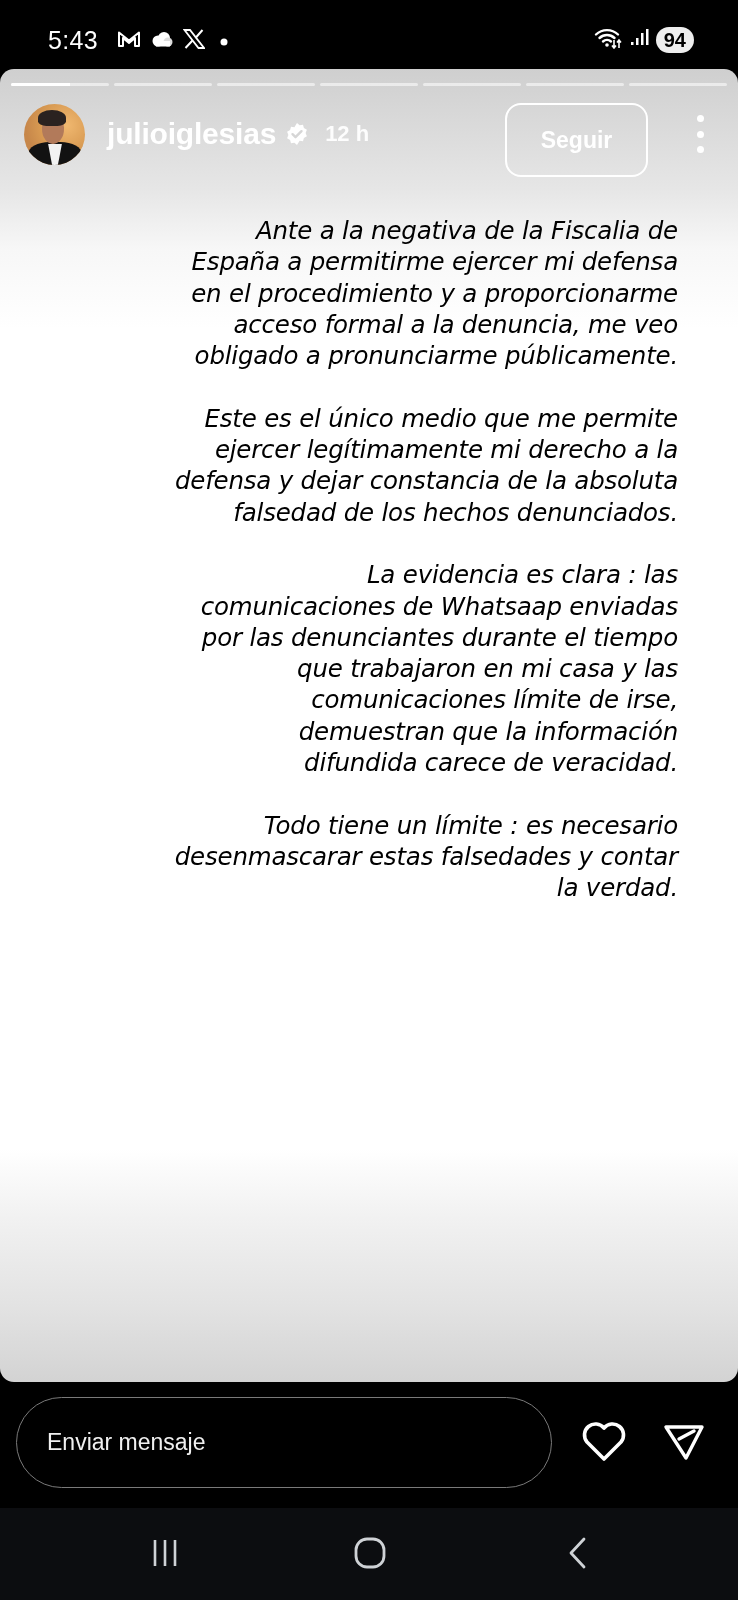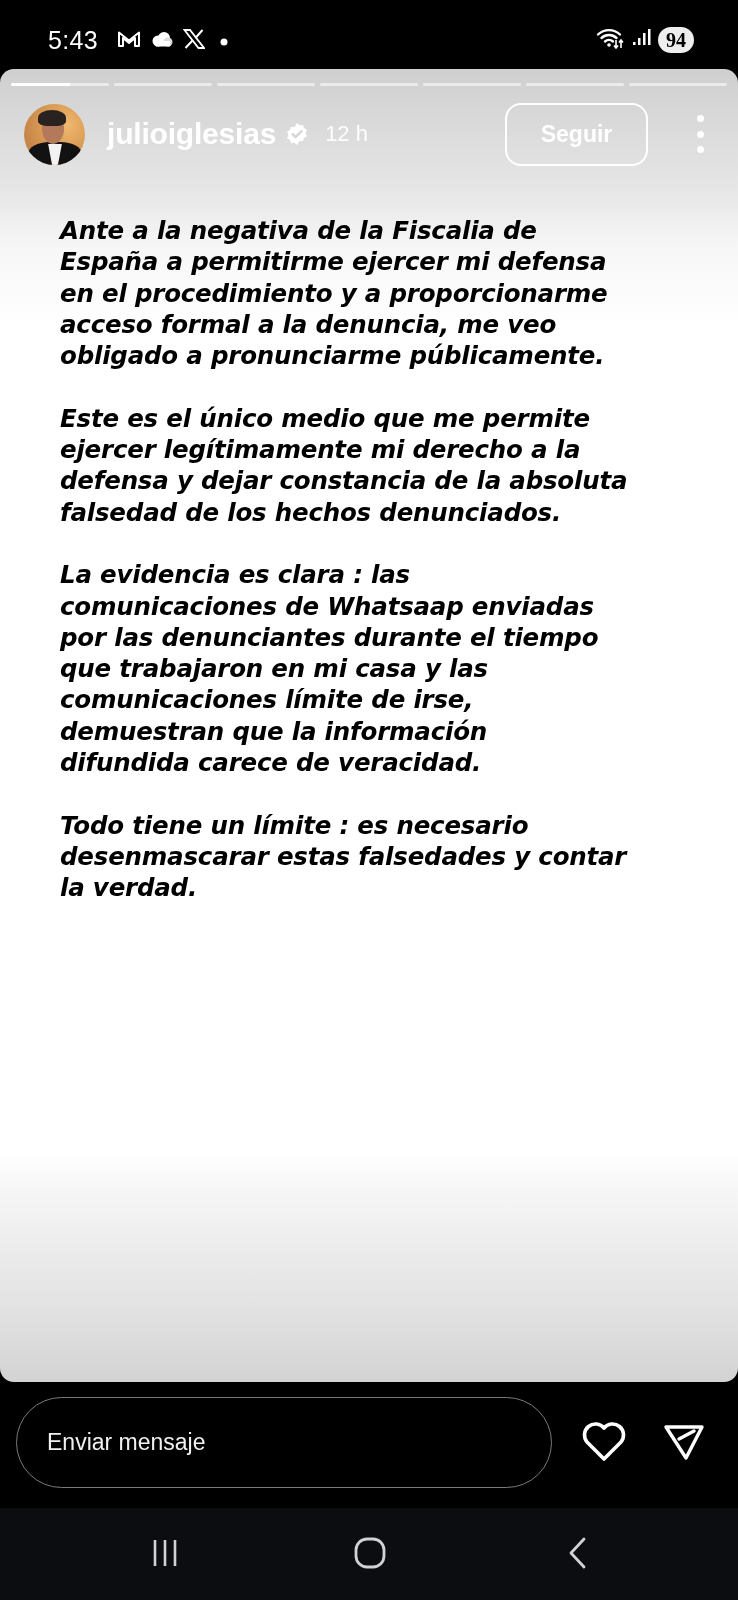--- a/index.html
+++ b/index.html
@@ -3,48 +3,48 @@
 <meta charset="utf-8">
 <style>
   * { box-sizing: border-box; margin: 0; padding: 0; }
   html, body { width: 738px; height: 1600px; background: #000; overflow: hidden; }
   body { font-family: "Liberation Sans", sans-serif; position: relative; }
 
   
   .status-bar { position: absolute; left: 0; top: 0; width: 738px; height: 70px; background: #000; color: #fff; padding-left: 45px; }
   .status-time { position: absolute; left: 48px; top: 26px; font-size: 25px; font-family: "Liberation Sans", sans-serif; font-weight: 400; letter-spacing: 0.3px; }
   .status-left-icons { position: absolute; left: 117px; top: 29px; display: flex; align-items: center; gap: 9px; }
-  .status-right { position: absolute; right: 44px; top: 27px; display: flex; align-items: flex-start; gap: 6px; font-family: Liberation Serif, serif; }
+  .status-right { position: absolute; right: 44px; top: 27px; display: flex; align-items: flex-start; gap: 6px; }
   .battery-pill { background: #eee; color: #000; border-radius: 14px; font-weight: 700; font-size: 20px; padding: 1px 8px; line-height: 24px; }
 
   
   .story { position: absolute; left: 0; top: 69px; width: 738px; height: 1313px; border-radius: 14px;
            background: linear-gradient(180deg, #cfcfcf 0px, #e6e6e6 120px, #f7f7f7 180px, #ffffff 260px, #ffffff 1080px, #f1f1f1 1150px, #e2e2e2 1240px, #d3d3d3 1313px);
            overflow: hidden; }
   .progress { position: absolute; left: 11px; top: 14px; right: 11px; display: flex; gap: 5px; }
   .seg { flex: 1; height: 3px; background: rgba(255,255,255,0.55); border-radius: 2px; overflow: hidden; }
   .seg .fill { height: 100%; background: #fff; }
 
   .story-header { position: absolute; left: 24px; top: 34px; right: 24px; height: 62px; display: flex; align-items: center; }
   .avatar { width: 61px; height: 61px; border-radius: 50%; overflow: hidden; flex: none;
             background: radial-gradient(circle at 70% 35%, #f0b870 0%, #d89a52 45%, #c7874a 70%); position: relative; }
   .avatar .head { position: absolute; left: 18px; top: 10px; width: 22px; height: 30px; border-radius: 45% 45% 50% 50%; background: #b27a5a; }
   .avatar .hair { position: absolute; left: 14px; top: 6px; width: 28px; height: 16px; border-radius: 50% 50% 30% 30%; background: #2a2220; }
   .avatar .suit { position: absolute; left: 4px; top: 38px; width: 54px; height: 30px; border-radius: 40% 40% 0 0; background: #121212; }
   .avatar .shirt { position: absolute; left: 24px; top: 40px; width: 14px; height: 22px; background: #f2f2f2; clip-path: polygon(50% 0, 100% 0, 70% 100%, 30% 100%, 0 0); }
   .username { margin-left: 22px; color: #fff; font-weight: 700; font-size: 30px; letter-spacing: -0.2px; }
   .verified { margin-left: 9px; width: 24px; height: 24px; display: inline-flex; }
-  .time-ago { margin-left: 16px; color: #fff; font-size: 22px; opacity: 0.95; }
-  .follow-btn { position: absolute; right: 66px; top: 0; width: 143px; height: 63px; border: 2px solid #fff; border-radius: 16px; background: transparent;
+  .time-ago { margin-left: 16px; color: #fff; font-size: 22px; opacity: 0.95; font-weight: bold; }
+  .follow-btn { position: absolute; right: 66px; top: 0; width: 143px; height: 74px; border: 2px solid #fff; border-radius: 16px; background: transparent;
                 color: #fff; font-size: 23px; font-weight: 700; font-family: "Liberation Sans", sans-serif; display: flex; align-items: center; justify-content: center; }
   .more-btn { position: absolute; right: 8px; top: 12px; width: 12px; height: 38px; display: flex; flex-direction: column; justify-content: space-between; align-items: center; }
   .more-btn span { width: 7px; height: 7px; border-radius: 50%; background: #fff; display: block; }
 
-  .story-text { position: absolute; left: 60px; right: 60px; top: 146px; text-align: left; color: #000;
-                font-family: "DejaVu Sans", sans-serif; font-weight: 700; font-style: italic; font-size: 24.5px; line-height: 31.3px; letter-spacing: -0.2px; }
+  .story-text { position: absolute; left: 60px; right: 60px; top: 146px; text-align: right; color: #000;
+                font-family: "DejaVu Sans", sans-serif; font-weight: 400; font-style: italic; font-size: 24.5px; line-height: 31.3px; letter-spacing: -0.2px; }
   .story-text p { margin-bottom: 31.3px; white-space: pre-line; }
 
   
   .reply-bar { position: absolute; left: 0; top: 1382px; width: 594px; height: 106px; background: #000; }
   .reply-input { position: absolute; left: 16px; top: 15px; width: 536px; height: 91px; border: 1.5px solid #7a7a7a; border-radius: 46px; background: #000;
                  color: #fff; font-size: 23px; font-family: "Liberation Sans", sans-serif; padding-left: 30px; outline: none; }
   .reply-input::placeholder { color: #f0f0f0; }
   .heart-btn { position: absolute; left: 580px; top: 38px; width: 48px; height: 48px; display: flex; align-items: center; justify-content: center; }
   .send-btn { position: absolute; left: 660px; top: 38px; width: 48px; height: 48px; display: flex; align-items: center; justify-content: center; }
 

